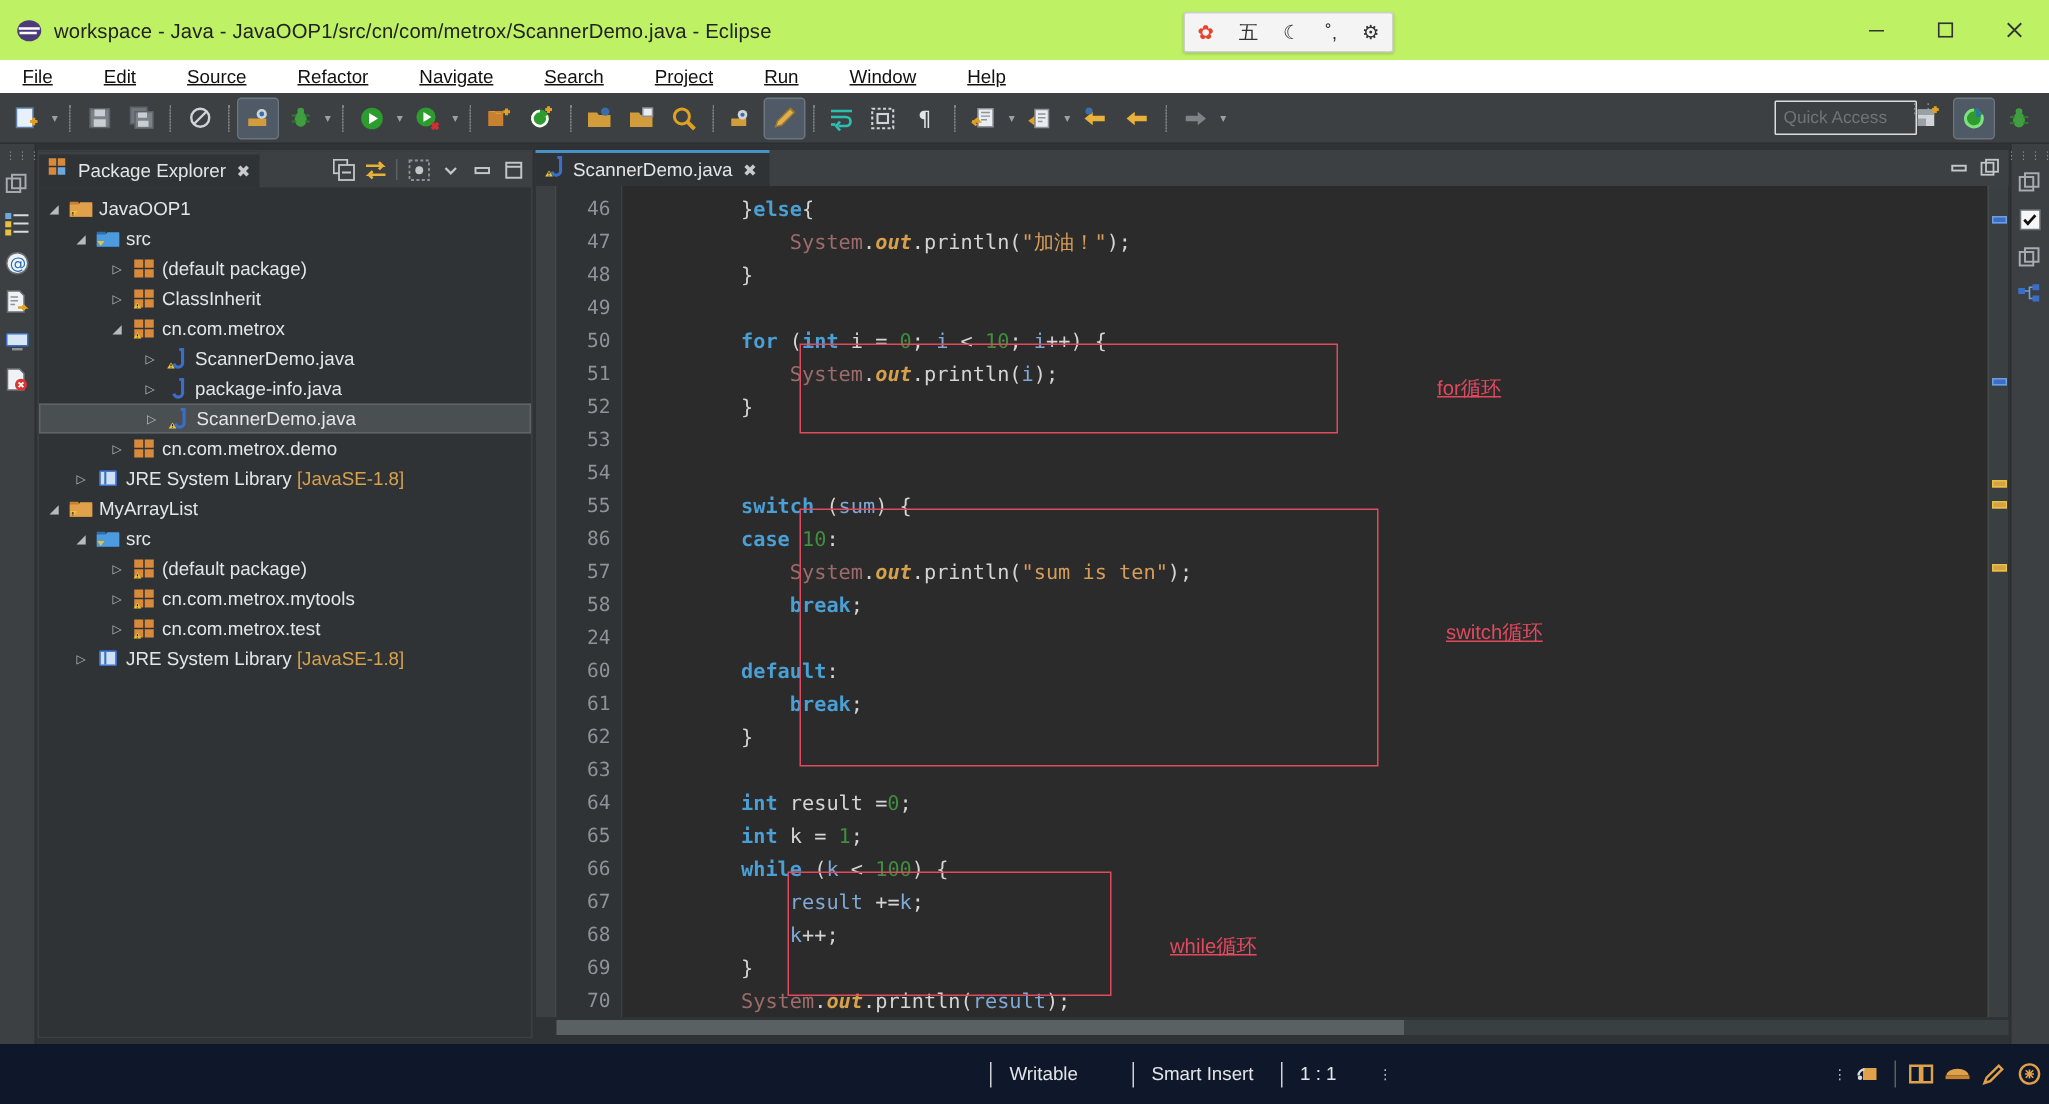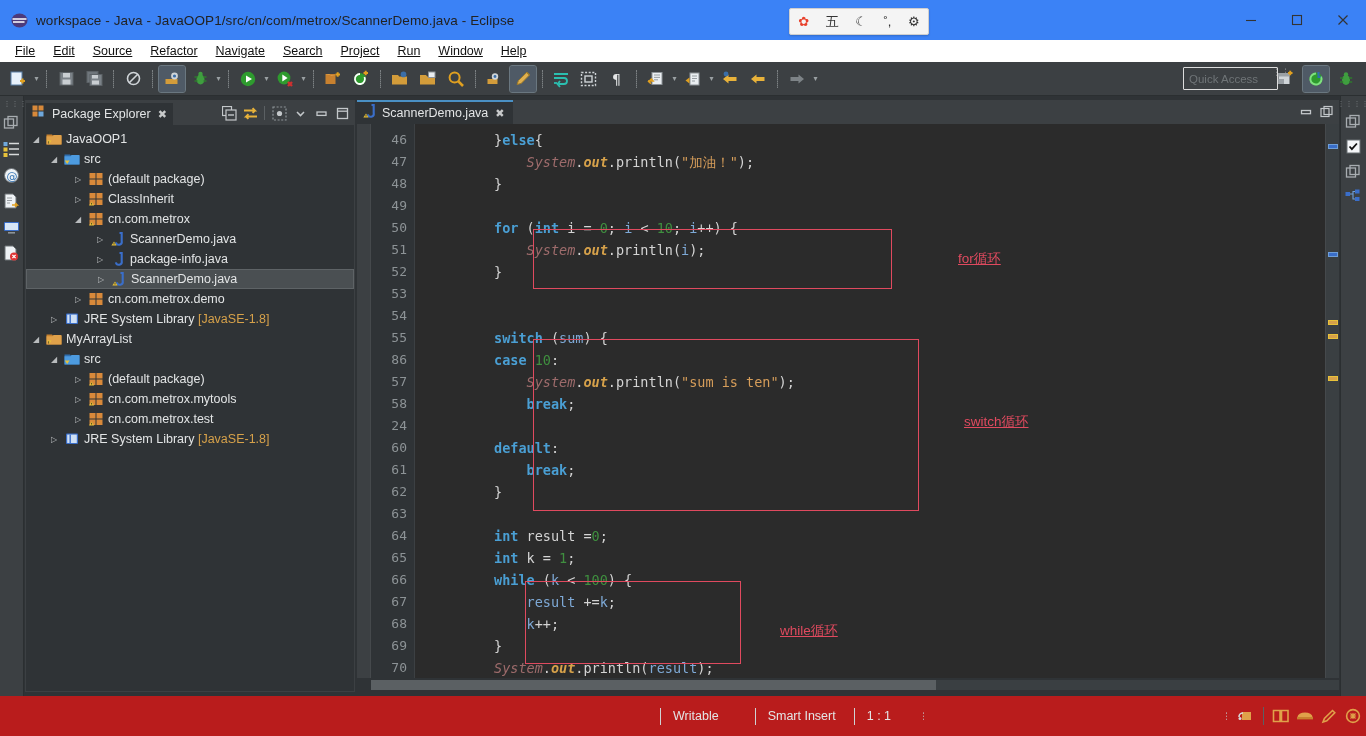--- a/index.html
+++ b/index.html
@@ -7,21 +7,21 @@
     width: 1366px; height: 736px;
     background: #2f3336;
     font-family: "Liberation Sans", sans-serif;
     overflow: hidden;
     -webkit-font-smoothing: antialiased;
   }
   .app { position: relative; width: 1366px; height: 736px; }
 
   
   .titlebar {
-    height: 40px; background: #3b82f6; display: flex; align-items: center;
+    height: 40px; background: #bef264; display: flex; align-items: center;
     position: relative;
   }
   .tb-icon {
     width: 18px; height: 18px; margin-left: 10px; margin-right: 8px;
     display: flex; align-items: center; justify-content: center;
   }
   .tb-title { font-size: 13.5px; color: #222; letter-spacing: .1px; white-space: nowrap; }
   .win-controls { position: absolute; right: 0; top: 0; height: 40px; display: flex; }
   .win-btn {
     width: 46px; height: 40px; display: flex; align-items: center; justify-content: center;
@@ -34,21 +34,21 @@
     background: #f4f4f4; border: 1px solid #cfcfcf; border-radius: 2px;
     display: flex; align-items: center; justify-content: space-around;
     box-shadow: 0 1px 2px rgba(0,0,0,.18);
   }
   .ime-item { font-size: 13px; color: #333; line-height: 1; }
   .ime-logo { color: #e8412c; font-size: 13px; }
 
   
   .menubar {
     height: 22px; background: #ffffff; display: flex; align-items: center;
-    padding-left: 6px; gap: 0px;
+    padding-left: 6px; gap: 16px;
   }
   .menu-item {
     font-size: 12.5px; color: #111; padding: 2px 9px; line-height: 16px;
     white-space: nowrap;
   }
   .menu-item u { text-decoration: underline; }
 
   
   .toolbar {
     height: 34px; background: #3c4043; display: flex; align-items: center;
@@ -155,39 +155,39 @@
   .ann-col { width: 14px; background: #2b2b2b; position: relative; }
   .overview-ruler {
     width: 14px; background: #3a3f42; border-left: 1px solid #45494c; position: relative;
   }
   .ov-mark { position: absolute; left: 2px; width: 10px; height: 5px; }
 
   
   .kw   { color: #4a9fd4; font-weight: bold; }
   .num  { color: #3f8f3f; }
   .str  { color: #d69d5a; }
-  .sys  { color: #9d6b6b; font-style: italic; }
+  .sys  { color: #9d6b6b; }
   .fld  { color: #d6a14a; font-style: italic; font-weight: bold; text-align: center; }
   .var  { color: #7ea9d6; }
   .plain{ color: #d4d4d4; }
 
   .hl-box { position: absolute; border: 1px solid #e04a5f; pointer-events: none; }
   .ann {
     position: absolute; color: #e04a5f; font-size: 13.5px;
     font-family: "Liberation Sans", sans-serif; white-space: nowrap; text-decoration: underline;
   }
 
   .hscroll-wrap { height: 14px; background: #2f3336; display: flex; align-items: center; padding-left: 14px;}
   .hscroll-track { flex:1; height: 10px; background: #3a3f42; position: relative; }
   .hscroll-thumb { position: absolute; left: 0; top: 0; height: 10px; width: 565px; background: #5b6063; }
 
   
   .statusbar {
     position: absolute; bottom: 0; left: 0; width: 1366px; height: 40px;
-    background: #b91c1c; display: flex; align-items: center;
+    background: #0f172a; display: flex; align-items: center;
   }
   .st-seg { display: flex; align-items: center; height: 20px; }
   .st-div { width: 1px; height: 17px; background: #cfd2d4; margin: 0 12px; }
   .st-text { font-size: 12.5px; color: #e3e5e6; white-space: nowrap; }
   .st-dots { color: #c3c6c8; font-size: 9px; line-height: 4px; margin-left: 28px; letter-spacing:0; }
   .st-right { position: absolute; right: 4px; display: flex; align-items: center; gap: 6px; }
   .st-icon { width: 18px; height: 18px; display: flex; align-items: center; justify-content: center; }
   .st-rsep { width: 1px; height: 18px; background: #5b6063; margin: 0 2px; }
 </style>
 </head>

